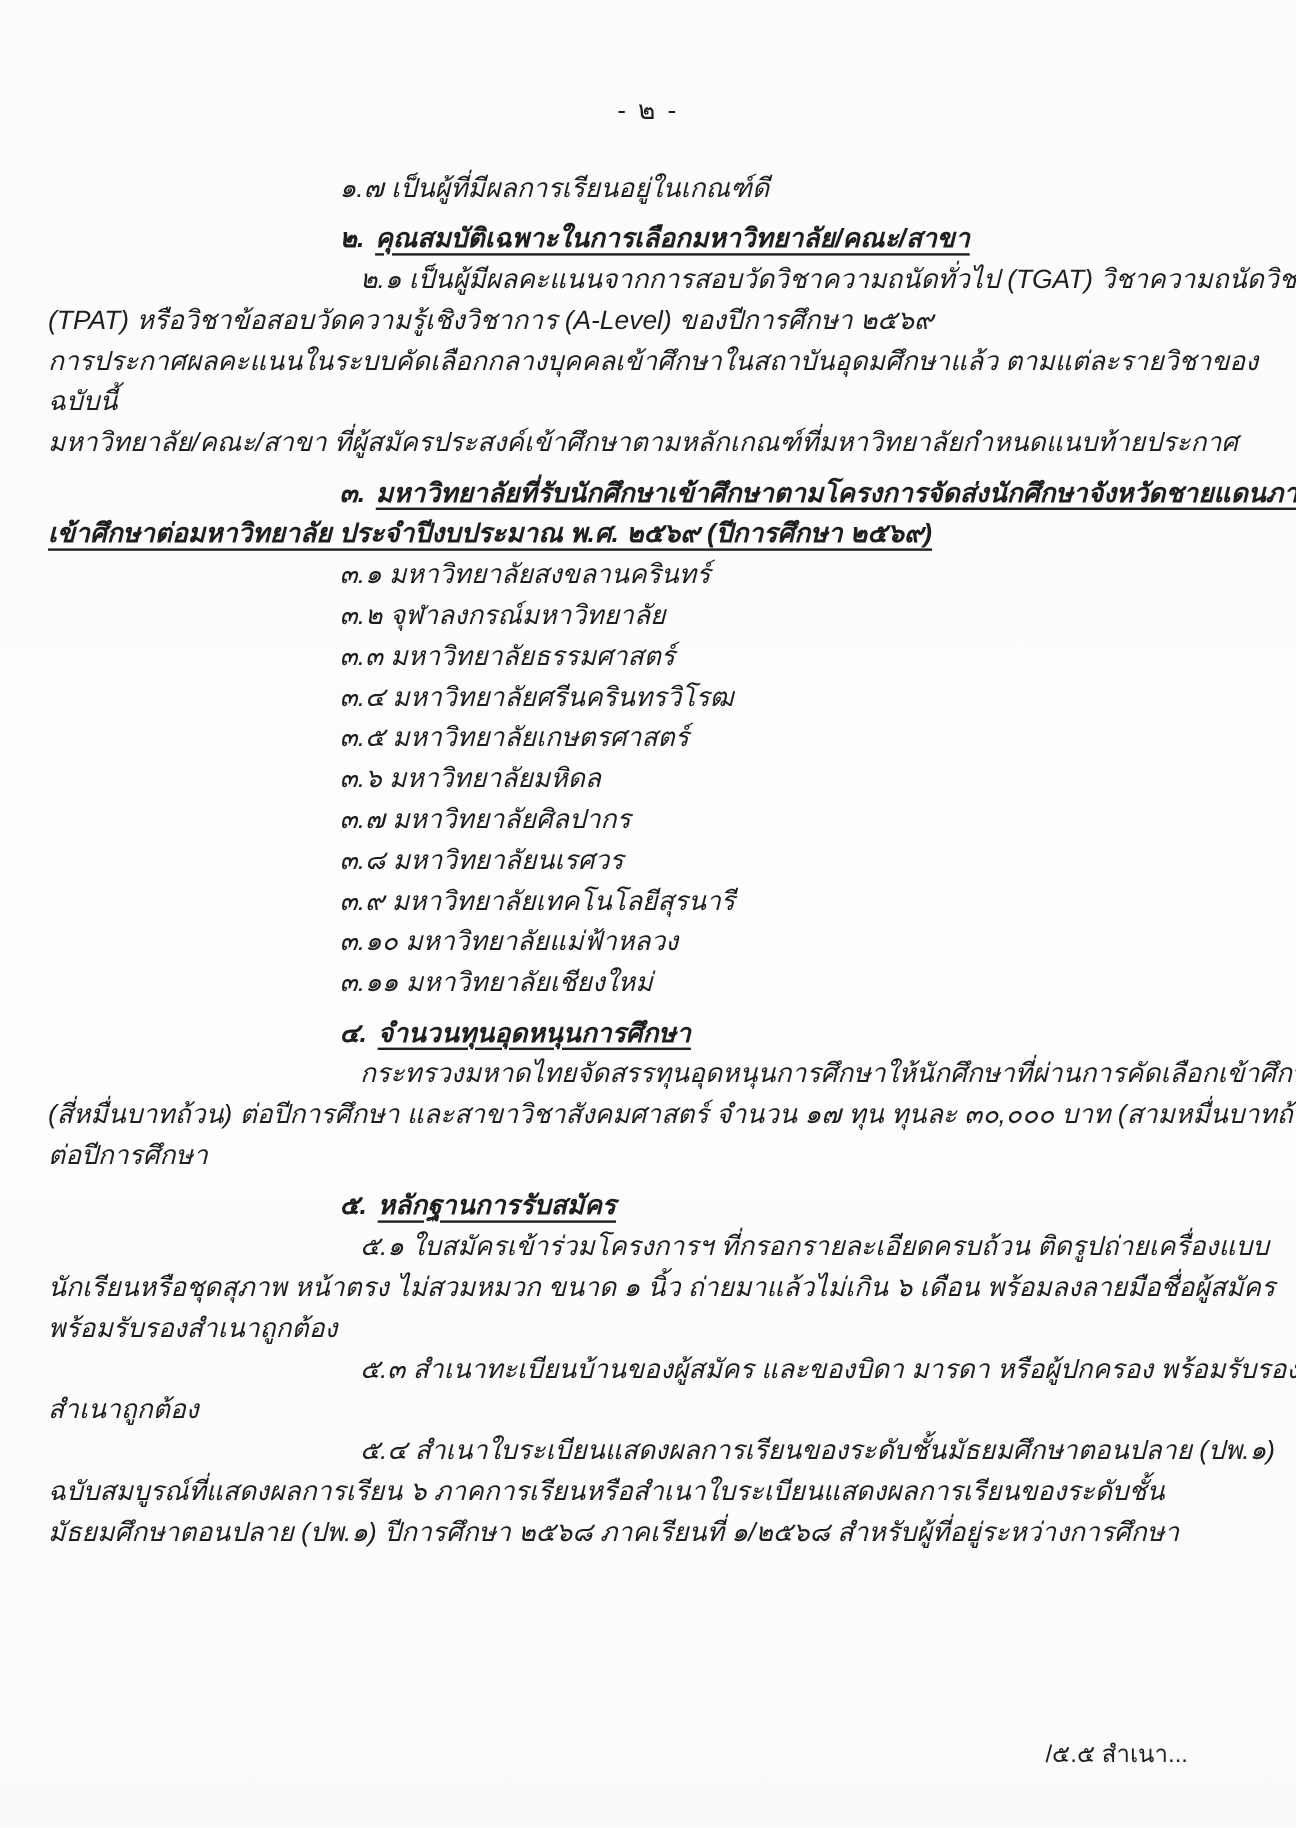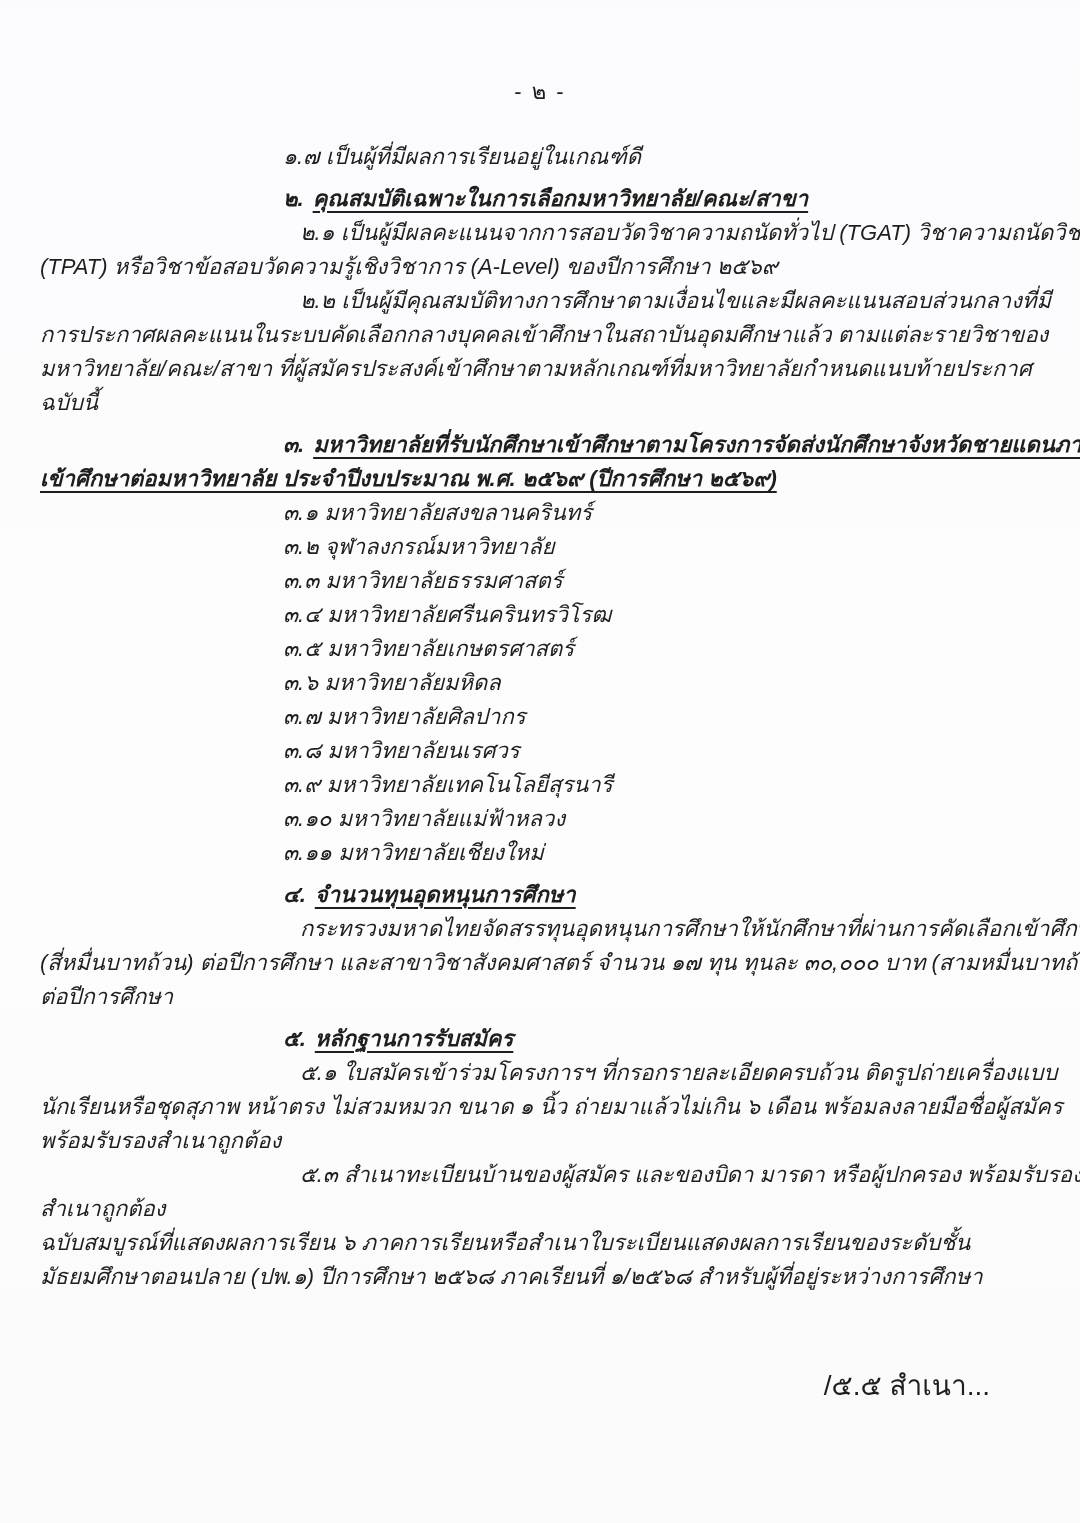--- a/index.html
+++ b/index.html
@@ -41,45 +41,44 @@
     margin-top: 8px;
   }
   .heading .num { margin-right: 9px; }
   .u {
     text-decoration: underline;
     text-decoration-thickness: 2px;
     text-underline-offset: 5px;
   }
   .footer-mark {
     position: absolute;
-    top: 1363px;
+    top: 1445px;
     right: 90px;
-    font-size: 28px;
+    font-size: 20px;
   }
 </style>
 </head>
 <body>
 
 <div class="scan-page">
 
   <div class="page-number">- ๒ -</div>
 
   <div class="content">
 
     <div class="ln ind">๑.๗ เป็นผู้ที่มีผลการเรียนอยู่ในเกณฑ์ดี</div>
 
     <div class="ln ind heading">
       <span class="num">๒.</span><span class="u">คุณสมบัติเฉพาะในการเลือกมหาวิทยาลัย/คณะ/สาขา</span>
     </div>
     <div class="ln ind2">๒.๑ เป็นผู้มีผลคะแนนจากการสอบวัดวิชาความถนัดทั่วไป (TGAT) วิชาความถนัดวิชาชีพ</div>
     <div class="ln">(TPAT) หรือวิชาข้อสอบวัดความรู้เชิงวิชาการ (A-Level) ของปีการศึกษา ๒๕๖๙</div>
-    <div class="ln ind2">๒.๒ เป็นผู้มีคุณสมบัติทางการศึกษาตามเงื่อนไขและมีผลคะแนนสอบส่วนกลางที่มี</div>
     <div class="ln">การประกาศผลคะแนนในระบบคัดเลือกกลางบุคคลเข้าศึกษาในสถาบันอุดมศึกษาแล้ว ตามแต่ละรายวิชาของ</div>
+    <div class="ln">ฉบับนี้</div>
     <div class="ln">มหาวิทยาลัย/คณะ/สาขา ที่ผู้สมัครประสงค์เข้าศึกษาตามหลักเกณฑ์ที่มหาวิทยาลัยกำหนดแนบท้ายประกาศ</div>
-    <div class="ln">ฉบับนี้</div>
 
     <div class="ln ind heading">
       <span class="num">๓.</span><span class="u">มหาวิทยาลัยที่รับนักศึกษาเข้าศึกษาตามโครงการจัดส่งนักศึกษาจังหวัดชายแดนภาคใต้</span>
     </div>
     <div class="ln heading" style="margin-top:0;">
       <span class="u">เข้าศึกษาต่อมหาวิทยาลัย ประจำปีงบประมาณ พ.ศ. ๒๕๖๙ (ปีการศึกษา ๒๕๖๙)</span>
     </div>
     <div class="ln ind">๓.๑ มหาวิทยาลัยสงขลานครินทร์</div>
     <div class="ln ind">๓.๒ จุฬาลงกรณ์มหาวิทยาลัย</div>
     <div class="ln ind">๓.๓ มหาวิทยาลัยธรรมศาสตร์</div>
@@ -100,20 +99,21 @@
     <div class="ln">ต่อปีการศึกษา</div>
 
     <div class="ln ind heading">
       <span class="num">๕.</span><span class="u">หลักฐานการรับสมัคร</span>
     </div>
     <div class="ln ind2">๕.๑ ใบสมัครเข้าร่วมโครงการฯ ที่กรอกรายละเอียดครบถ้วน ติดรูปถ่ายเครื่องแบบ</div>
     <div class="ln">นักเรียนหรือชุดสุภาพ หน้าตรง ไม่สวมหมวก ขนาด ๑ นิ้ว ถ่ายมาแล้วไม่เกิน ๖ เดือน พร้อมลงลายมือชื่อผู้สมัคร</div>
     <div class="ln">พร้อมรับรองสำเนาถูกต้อง</div>
     <div class="ln ind2">๕.๓ สำเนาทะเบียนบ้านของผู้สมัคร และของบิดา มารดา หรือผู้ปกครอง พร้อมรับรอง</div>
     <div class="ln">สำเนาถูกต้อง</div>
+    <div class="ln ind2">๕.๔ สำเนาใบระเบียนแสดงผลการเรียนของระดับชั้นมัธยมศึกษาตอนปลาย (ปพ.๑)</div>
     <div class="ln">ฉบับสมบูรณ์ที่แสดงผลการเรียน ๖ ภาคการเรียนหรือสำเนาใบระเบียนแสดงผลการเรียนของระดับชั้น</div>
     <div class="ln">มัธยมศึกษาตอนปลาย (ปพ.๑) ปีการศึกษา ๒๕๖๘ ภาคเรียนที่ ๑/๒๕๖๘ สำหรับผู้ที่อยู่ระหว่างการศึกษา</div>
 
   </div>
 
   <div class="footer-mark">/๕.๕ สำเนา...</div>
 
 </div>
 
 </body></html>

